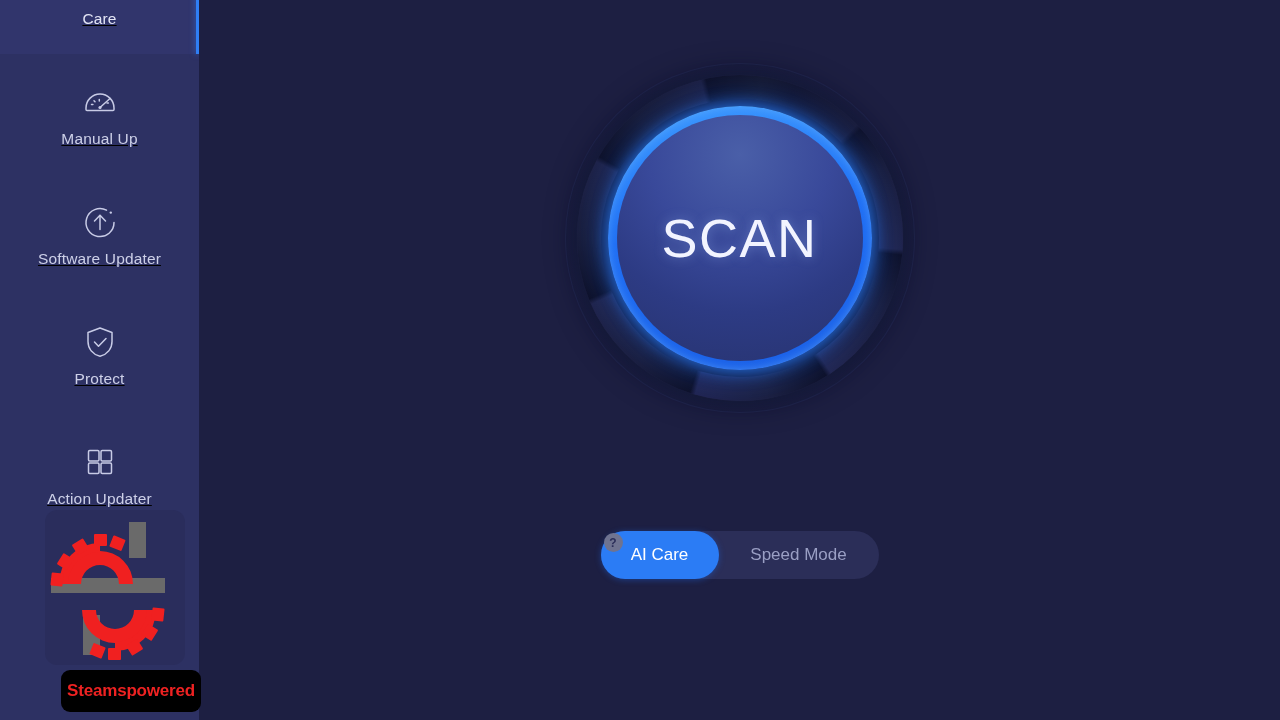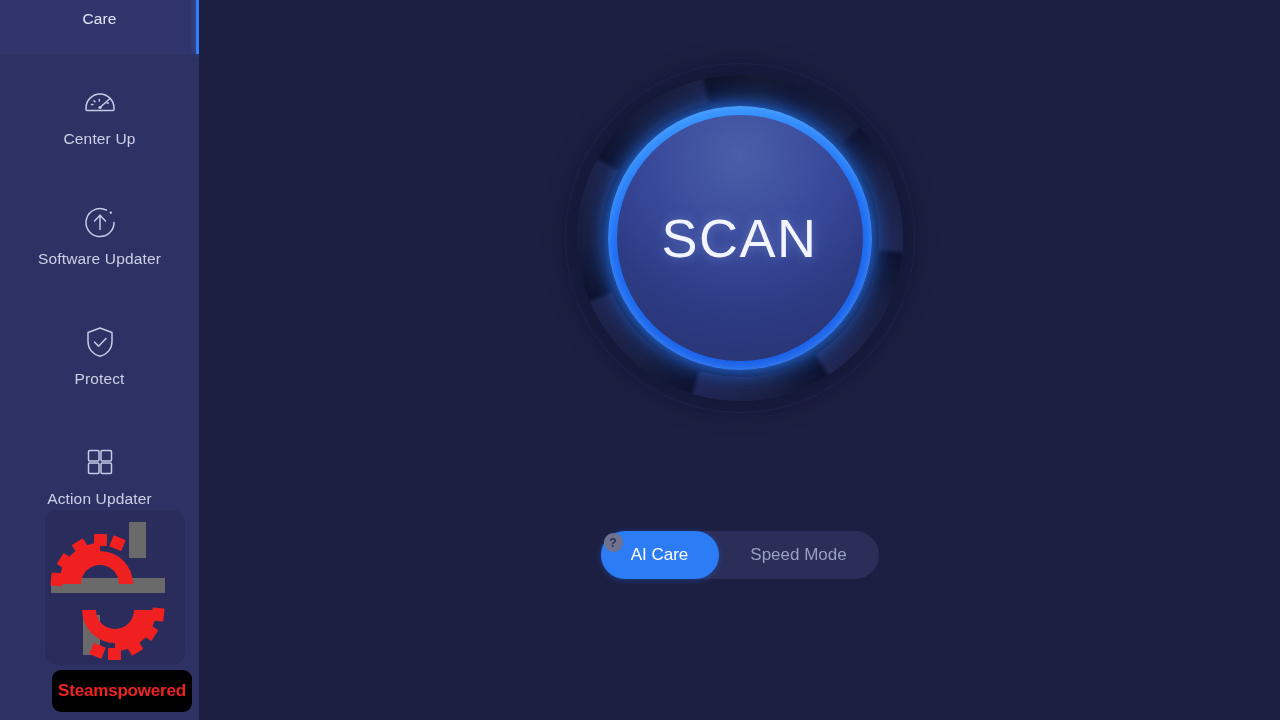--- a/index.html
+++ b/index.html
@@ -8,20 +8,21 @@
     width:1280px; height:720px;
     overflow:hidden;
     background:#1d1f42;
     font-family:"Liberation Sans", sans-serif;
   }
   #app {
     position:relative;
     width:1280px; height:720px;
     display:flex;
     background:#1d1f42;
+    text-decoration:underline;
   }
 
   
   #sidebar {
     position:relative;
     width:199px; height:720px;
     background:#2d3163;
     flex:0 0 199px;
     overflow:hidden;
   }
@@ -79,21 +80,21 @@
     position:absolute;
     left:0; top:0;
     width:140px; height:155px;
     background:#2a2d5c;
     border-radius:12px;
     overflow:hidden;
   }
   #wm-badge svg { display:block; }
   #wm-caption {
     position:absolute;
-    left:7px; top:160px;
+    left:16px; top:160px;
     width:140px; height:42px;
     background:#000;
     border-radius:9px;
     display:flex;
     align-items:center;
     justify-content:center;
   }
   #wm-caption span {
     color:#ee2222;
     font-size:17px;
@@ -261,21 +262,21 @@
 
       <div class="nav-item">
         <span class="nav-icon">
           <svg width="42" height="42" viewBox="0 0 42 42" fill="none" stroke="currentColor" stroke-width="1.5" stroke-linecap="round" stroke-linejoin="round">
             <path d="M7 28.5V27a14 14 0 0 1 28 0v1.5a1 1 0 0 1-1 1H8a1 1 0 0 1-1-1z"></path>
             <path d="M21 26.5 31 17.5"></path>
             <circle cx="21" cy="26.5" r="1.6" fill="currentColor" stroke="none"></circle>
             <path d="M12.5 23.5h1.4M20.3 18.5v1.4M28 22h1.4M15 19.8l1 1"></path>
           </svg>
         </span>
-        <span class="nav-label">Center Up</span>
+        <span class="nav-label">Manual Up</span>
       </div>
 
       <div class="nav-item">
         <span class="nav-icon">
           <svg width="42" height="42" viewBox="0 0 42 42" fill="none" stroke="currentColor" stroke-width="1.5" stroke-linecap="round" stroke-linejoin="round">
             <path d="M27.5 9.2A14 14 0 1 0 35 21.5"></path>
             <circle cx="31.8" cy="11.6" r="1.2" fill="currentColor" stroke="none"></circle>
             <path d="M21 28.5V14.5"></path>
             <path d="M15.5 20 21 14.3 26.5 20"></path>
           </svg>

